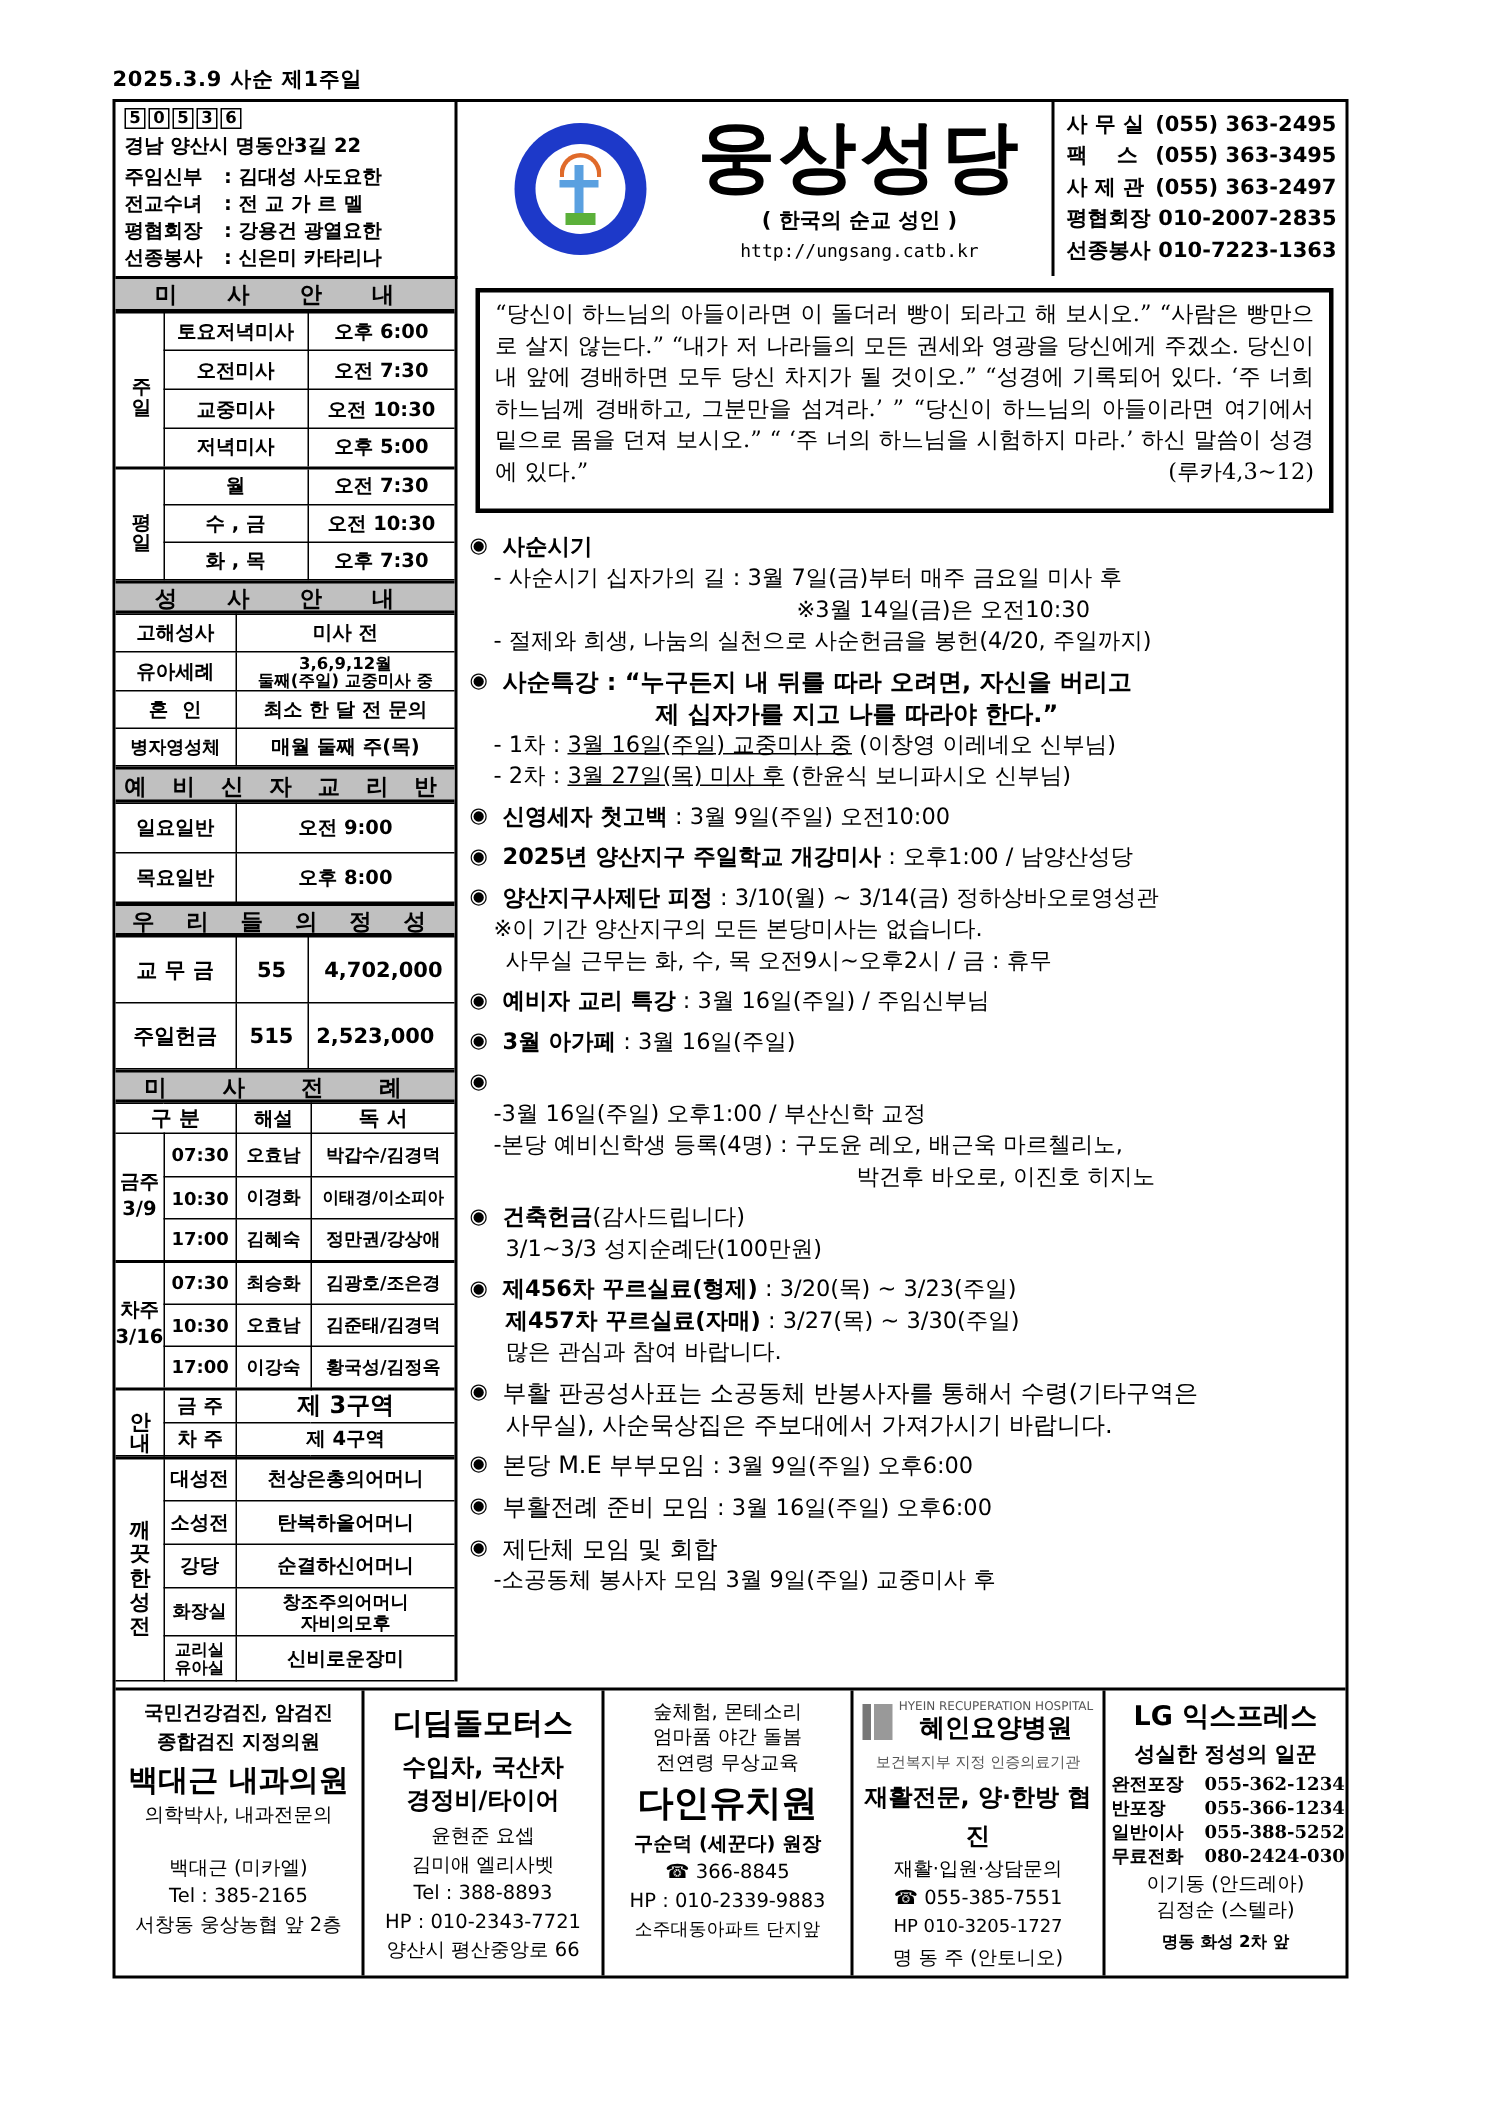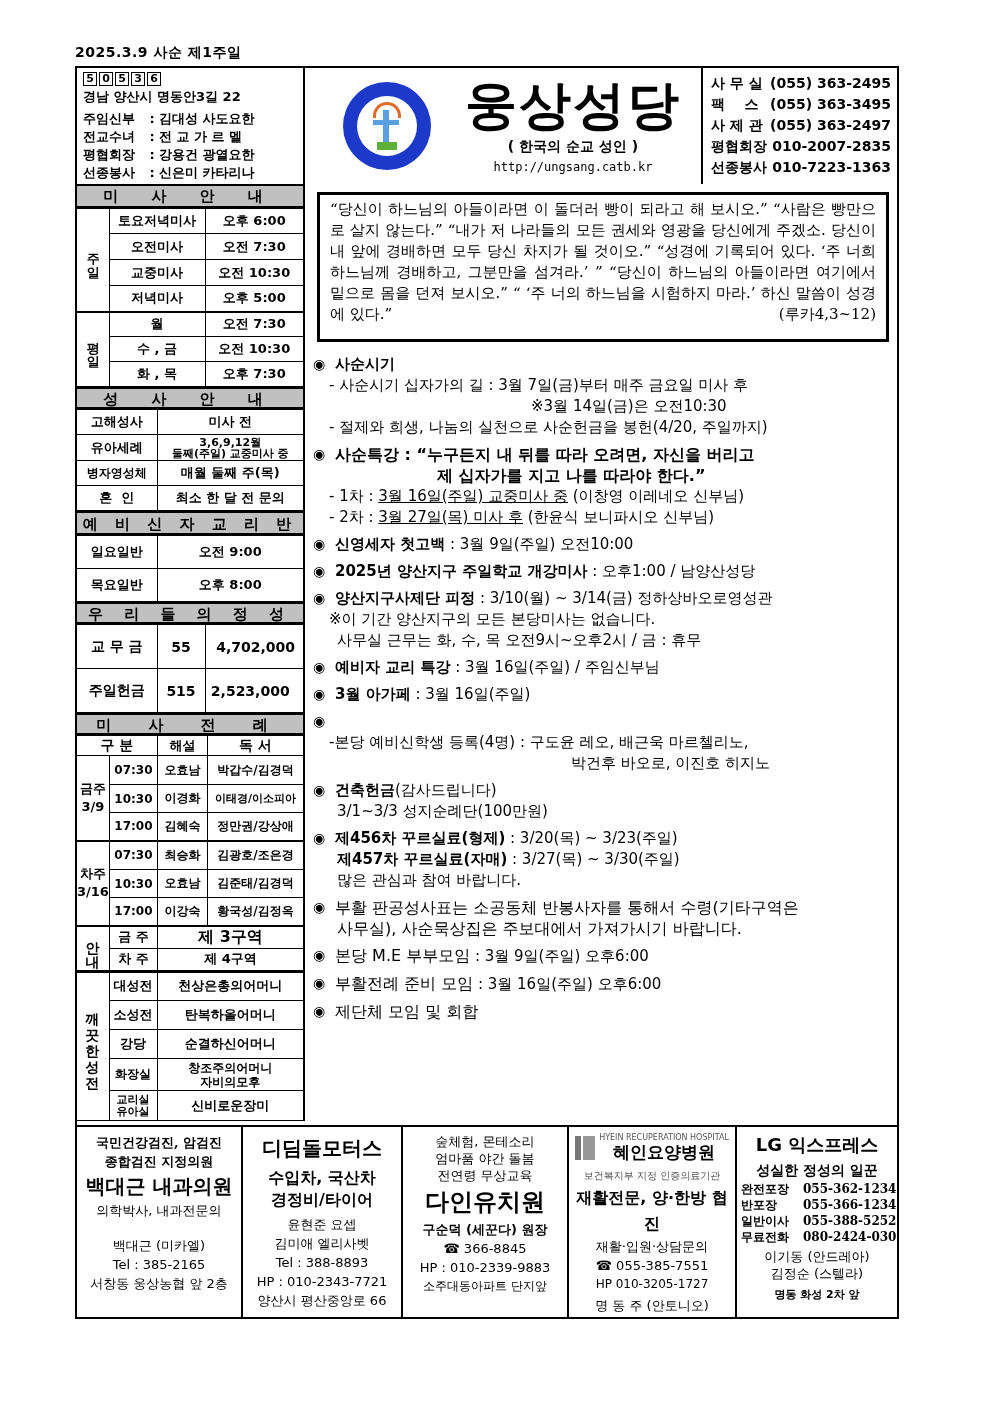--- a/index.html
+++ b/index.html
@@ -209,26 +209,26 @@
             <td>미사 전</td>
           </tr>
       <tr style="height:26px">
             <td>유아세례</td>
             <td>
               <div class="small" style="font-size:11px">3,6,9,12월</div>
               <div class="small" style="font-size:11px">둘째(주일) 교중미사 중</div>
             </td>
           </tr>
       <tr style="height:25px">
+            <td style="white-space:pre">혼  인</td>
+            <td>최소 한 달 전 문의</td>
+          </tr>
+      <tr style="height:25px">
             <td style="font-size:12px">병자영성체</td>
             <td>매월 둘째 주(목)</td>
-          </tr>
-      <tr style="height:25px">
-            <td style="white-space:pre">혼  인</td>
-            <td>최소 한 달 전 문의</td>
           </tr>
     </tbody>
       </table>
 
     <div class="sec-h" style="height:24px;line-height:22px;border-top:2px solid #000;letter-spacing:6px;">예 비 신 자 교 리 반</div>
     <table class="t">
       <colgroup>
           <col style="width:80px">
           <col>
         </colgroup>
@@ -420,20 +420,21 @@
     <div class="item">
       <div class="h">
           <span class="bullet">◉</span>
           <span><span class="t">3월 아가페</span><span class="d"> : 3월 16일(주일)</span></span>
         </div>
     </div>
     <div class="item">
       <div class="h">
           <span class="bullet">◉</span>
         </div>
+      <div class="sub">-3월 16일(주일) 오후1:00 / 부산신학 교정</div>
       <div class="sub">-본당 예비신학생 등록(4명) :  구도윤 레오, 배근욱 마르첼리노,</div>
       <div style="padding-left:258px">박건후 바오로, 이진호 히지노</div>
     </div>
     <div class="item">
       <div class="h">
           <span class="bullet">◉</span>
           <span><span class="t">건축헌금</span><span class="d">(감사드립니다)</span></span>
         </div>
       <div class="sub2">3/1~3/3 성지순례단(100만원)</div>
     </div>
@@ -462,20 +463,21 @@
       <div class="h">
           <span class="bullet">◉</span>
           <span><span style="font-size:16px">부활전례 준비 모임</span><span class="d"> : 3월 16일(주일) 오후6:00</span></span>
         </div>
     </div>
     <div class="item">
       <div class="h">
           <span class="bullet">◉</span>
           <span style="font-size:16px">제단체 모임 및 회합</span>
         </div>
+      <div class="sub">-소공동체 봉사자 모임 3월 9일(주일) 교중미사 후</div>
     </div>
   </div>
 
   <div class="ads">
     <div class="ad ad1">
       <div style="font-family:'DejaVu Serif',serif">국민건강검진, 암검진</div>
       <div style="font-family:'DejaVu Serif',serif">종합검진 지정의원</div>
       <div class="big">백대근 내과의원</div>
       <div style="font-weight:normal">의학박사, 내과전문의</div>
       <div style="height:16px"></div>

